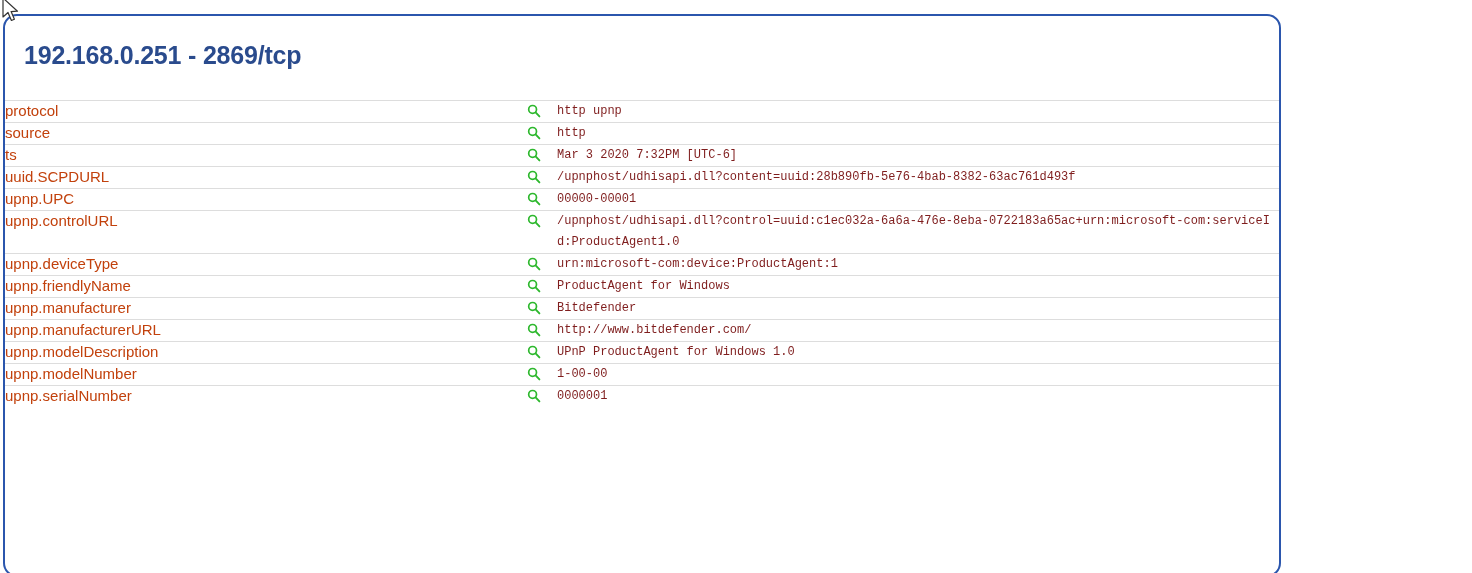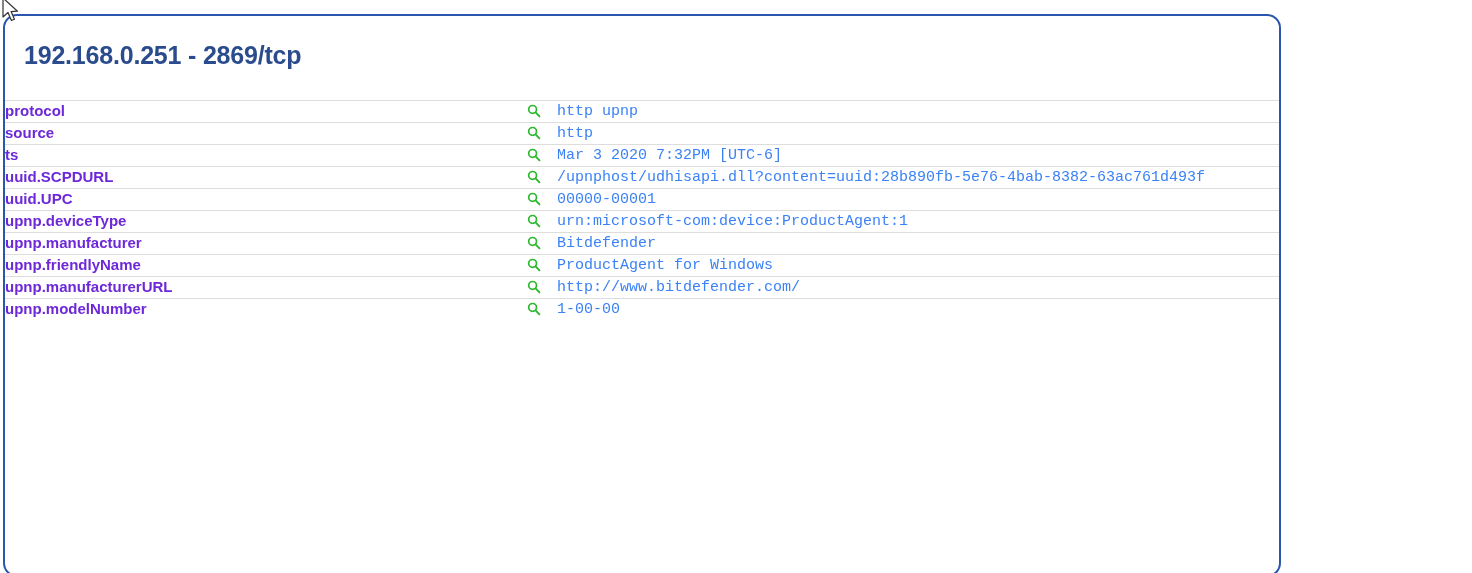--- a/index.html
+++ b/index.html
@@ -52,32 +52,32 @@
   #table td {
     padding: 0;
     vertical-align: top;
   }
 
   td.key {
     width: 521px;
     padding: 5px 0 6px 22px;
     box-sizing: border-box;
     font-size: 15px;
-    font-weight: bold;
-    color: #6d28d9;
+    font-weight: normal;
+    color: #c2410c;
     line-height: 20px;
     white-space: nowrap;
   }
 
   td.val {
     padding: 6px 18px 6px 0;
     box-sizing: border-box;
     font-family: "Liberation Mono", "DejaVu Sans Mono", monospace;
-    font-size: 15px;
-    color: #3b82f6;
+    font-size: 12px;
+    color: #7f1d1d;
     line-height: 21px;
     word-break: break-all;
     white-space: normal;
   }
 
   .valwrap {
     display: block;
     position: relative;
     padding-left: 31px;
   }
@@ -139,71 +139,98 @@
         <tr>
           <td class="key">uuid.SCPDURL</td>
           <td class="val">
             <span class="valwrap"><svg class="search-icon" viewBox="0 0 14 14">
                 <circle cx="5.6" cy="5.4" r="3.9" fill="none" stroke="#2eb82e" stroke-width="1.7"></circle>
                 <line x1="8.6" y1="8.4" x2="12.4" y2="12.4" stroke="#2eb82e" stroke-width="1.9" stroke-linecap="round"></line>
               </svg><span>/upnphost/udhisapi.dll?content=uuid:28b890fb-5e76-4bab-8382-63ac761d493f</span></span>
           </td>
         </tr>
         <tr>
-          <td class="key">uuid.UPC</td>
+          <td class="key">upnp.UPC</td>
           <td class="val">
             <span class="valwrap"><svg class="search-icon" viewBox="0 0 14 14">
                 <circle cx="5.6" cy="5.4" r="3.9" fill="none" stroke="#2eb82e" stroke-width="1.7"></circle>
                 <line x1="8.6" y1="8.4" x2="12.4" y2="12.4" stroke="#2eb82e" stroke-width="1.9" stroke-linecap="round"></line>
               </svg><span>00000-00001</span></span>
           </td>
         </tr>
         <tr>
+          <td class="key">upnp.controlURL</td>
+          <td class="val">
+            <span class="valwrap"><svg class="search-icon" viewBox="0 0 14 14">
+                <circle cx="5.6" cy="5.4" r="3.9" fill="none" stroke="#2eb82e" stroke-width="1.7"></circle>
+                <line x1="8.6" y1="8.4" x2="12.4" y2="12.4" stroke="#2eb82e" stroke-width="1.9" stroke-linecap="round"></line>
+              </svg><span>/upnphost/udhisapi.dll?control=uuid:c1ec032a-6a6a-476e-8eba-0722183a65ac+urn:microsoft-com:serviceId:ProductAgent1.0</span></span>
+          </td>
+        </tr>
+        <tr>
           <td class="key">upnp.deviceType</td>
           <td class="val">
             <span class="valwrap"><svg class="search-icon" viewBox="0 0 14 14">
                 <circle cx="5.6" cy="5.4" r="3.9" fill="none" stroke="#2eb82e" stroke-width="1.7"></circle>
                 <line x1="8.6" y1="8.4" x2="12.4" y2="12.4" stroke="#2eb82e" stroke-width="1.9" stroke-linecap="round"></line>
               </svg><span>urn:microsoft-com:device:ProductAgent:1</span></span>
           </td>
         </tr>
         <tr>
+          <td class="key">upnp.friendlyName</td>
+          <td class="val">
+            <span class="valwrap"><svg class="search-icon" viewBox="0 0 14 14">
+                <circle cx="5.6" cy="5.4" r="3.9" fill="none" stroke="#2eb82e" stroke-width="1.7"></circle>
+                <line x1="8.6" y1="8.4" x2="12.4" y2="12.4" stroke="#2eb82e" stroke-width="1.9" stroke-linecap="round"></line>
+              </svg><span>ProductAgent for Windows</span></span>
+          </td>
+        </tr>
+        <tr>
           <td class="key">upnp.manufacturer</td>
           <td class="val">
             <span class="valwrap"><svg class="search-icon" viewBox="0 0 14 14">
                 <circle cx="5.6" cy="5.4" r="3.9" fill="none" stroke="#2eb82e" stroke-width="1.7"></circle>
                 <line x1="8.6" y1="8.4" x2="12.4" y2="12.4" stroke="#2eb82e" stroke-width="1.9" stroke-linecap="round"></line>
               </svg><span>Bitdefender</span></span>
           </td>
         </tr>
         <tr>
-          <td class="key">upnp.friendlyName</td>
-          <td class="val">
-            <span class="valwrap"><svg class="search-icon" viewBox="0 0 14 14">
-                <circle cx="5.6" cy="5.4" r="3.9" fill="none" stroke="#2eb82e" stroke-width="1.7"></circle>
-                <line x1="8.6" y1="8.4" x2="12.4" y2="12.4" stroke="#2eb82e" stroke-width="1.9" stroke-linecap="round"></line>
-              </svg><span>ProductAgent for Windows</span></span>
-          </td>
-        </tr>
-        <tr>
           <td class="key">upnp.manufacturerURL</td>
           <td class="val">
             <span class="valwrap"><svg class="search-icon" viewBox="0 0 14 14">
                 <circle cx="5.6" cy="5.4" r="3.9" fill="none" stroke="#2eb82e" stroke-width="1.7"></circle>
                 <line x1="8.6" y1="8.4" x2="12.4" y2="12.4" stroke="#2eb82e" stroke-width="1.9" stroke-linecap="round"></line>
               </svg><span>http://www.bitdefender.com/</span></span>
           </td>
         </tr>
         <tr>
+          <td class="key">upnp.modelDescription</td>
+          <td class="val">
+            <span class="valwrap"><svg class="search-icon" viewBox="0 0 14 14">
+                <circle cx="5.6" cy="5.4" r="3.9" fill="none" stroke="#2eb82e" stroke-width="1.7"></circle>
+                <line x1="8.6" y1="8.4" x2="12.4" y2="12.4" stroke="#2eb82e" stroke-width="1.9" stroke-linecap="round"></line>
+              </svg><span>UPnP ProductAgent for Windows 1.0</span></span>
+          </td>
+        </tr>
+        <tr>
           <td class="key">upnp.modelNumber</td>
           <td class="val">
             <span class="valwrap"><svg class="search-icon" viewBox="0 0 14 14">
                 <circle cx="5.6" cy="5.4" r="3.9" fill="none" stroke="#2eb82e" stroke-width="1.7"></circle>
                 <line x1="8.6" y1="8.4" x2="12.4" y2="12.4" stroke="#2eb82e" stroke-width="1.9" stroke-linecap="round"></line>
               </svg><span>1-00-00</span></span>
+          </td>
+        </tr>
+        <tr>
+          <td class="key">upnp.serialNumber</td>
+          <td class="val">
+            <span class="valwrap"><svg class="search-icon" viewBox="0 0 14 14">
+                <circle cx="5.6" cy="5.4" r="3.9" fill="none" stroke="#2eb82e" stroke-width="1.7"></circle>
+                <line x1="8.6" y1="8.4" x2="12.4" y2="12.4" stroke="#2eb82e" stroke-width="1.9" stroke-linecap="round"></line>
+              </svg><span>0000001</span></span>
           </td>
         </tr>
       </tbody>
   </table>
 
 </div>
 
 <svg id="cursor" viewBox="0 0 18 26">
   <polygon points="1,0 1,19 6,14.5 9.4,22.5 12.4,21.2 9.1,13.6 15.5,13.2" fill="#ffffff" stroke="#333333" stroke-width="1.2" stroke-linejoin="round"></polygon>
 </svg>

